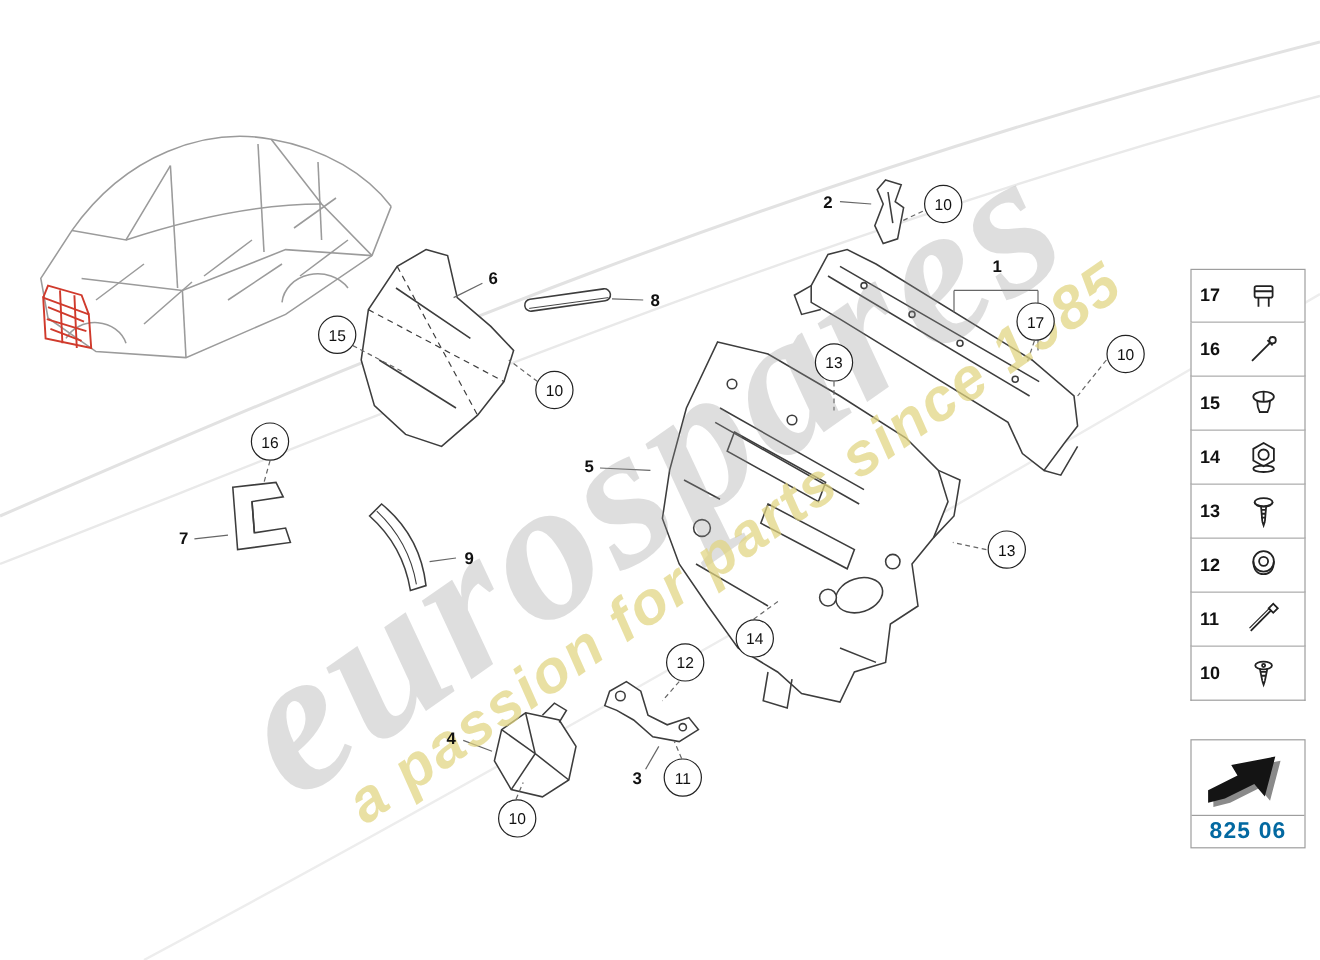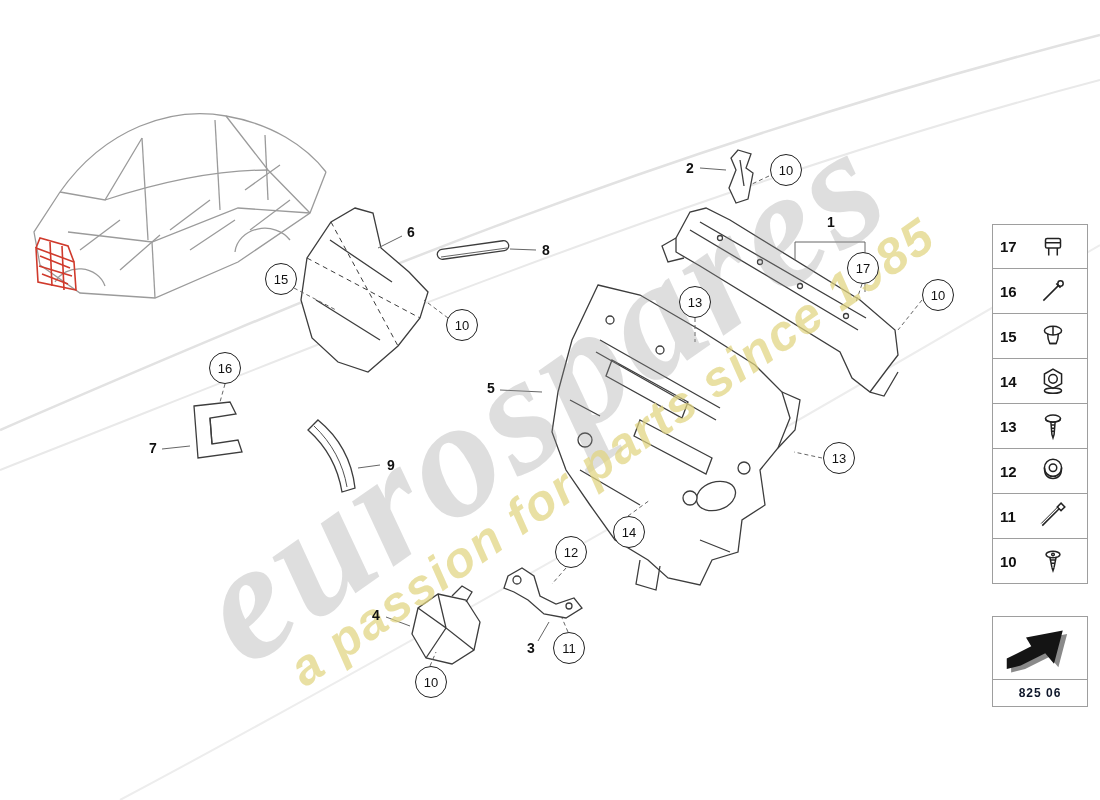--- a/index.html
+++ b/index.html
@@ -27,21 +27,21 @@
         background:#fff;display:flex;align-items:center;padding:0 7px;cursor:pointer;}
   .lrow:first-child{border-top:1px solid #9e9e9e;}
   .lnum{font-size:15px;font-weight:700;color:#111;width:26px;}
   .licon{flex:1;display:flex;justify-content:center;}
   .licon svg{width:30px;height:30px;}
   
   .navbox{position:absolute;left:992px;top:616px;width:96px;box-sizing:border-box;
           border:1px solid #9e9e9e;background:#fff;z-index:10;}
   .nav-arrow{height:62px;display:flex;align-items:center;justify-content:center;cursor:pointer;}
   .nav-code{border-top:1px solid #9e9e9e;height:26px;display:flex;align-items:center;
-            justify-content:center;font-size:12px;font-weight:700;letter-spacing:1px;color:#0f172a;}
+            justify-content:center;font-size:19px;font-weight:700;letter-spacing:1px;color:#0369a1;}
 </style>
 </head>
 <body>
 
 <div class="stage">
 
   <svg class="layer" style="z-index:1" width="1100" height="800" viewBox="0 0 1100 800">
     <path d="M0 430 C300 300 650 150 1100 35" stroke="#e2e2e2" stroke-width="2.5" fill="none"></path>
     <path d="M0 470 C320 345 700 185 1100 80" stroke="#e9e9e9" stroke-width="2" fill="none"></path>
     <path d="M120 800 C420 640 800 420 1100 245" stroke="#ededed" stroke-width="2" fill="none"></path>

